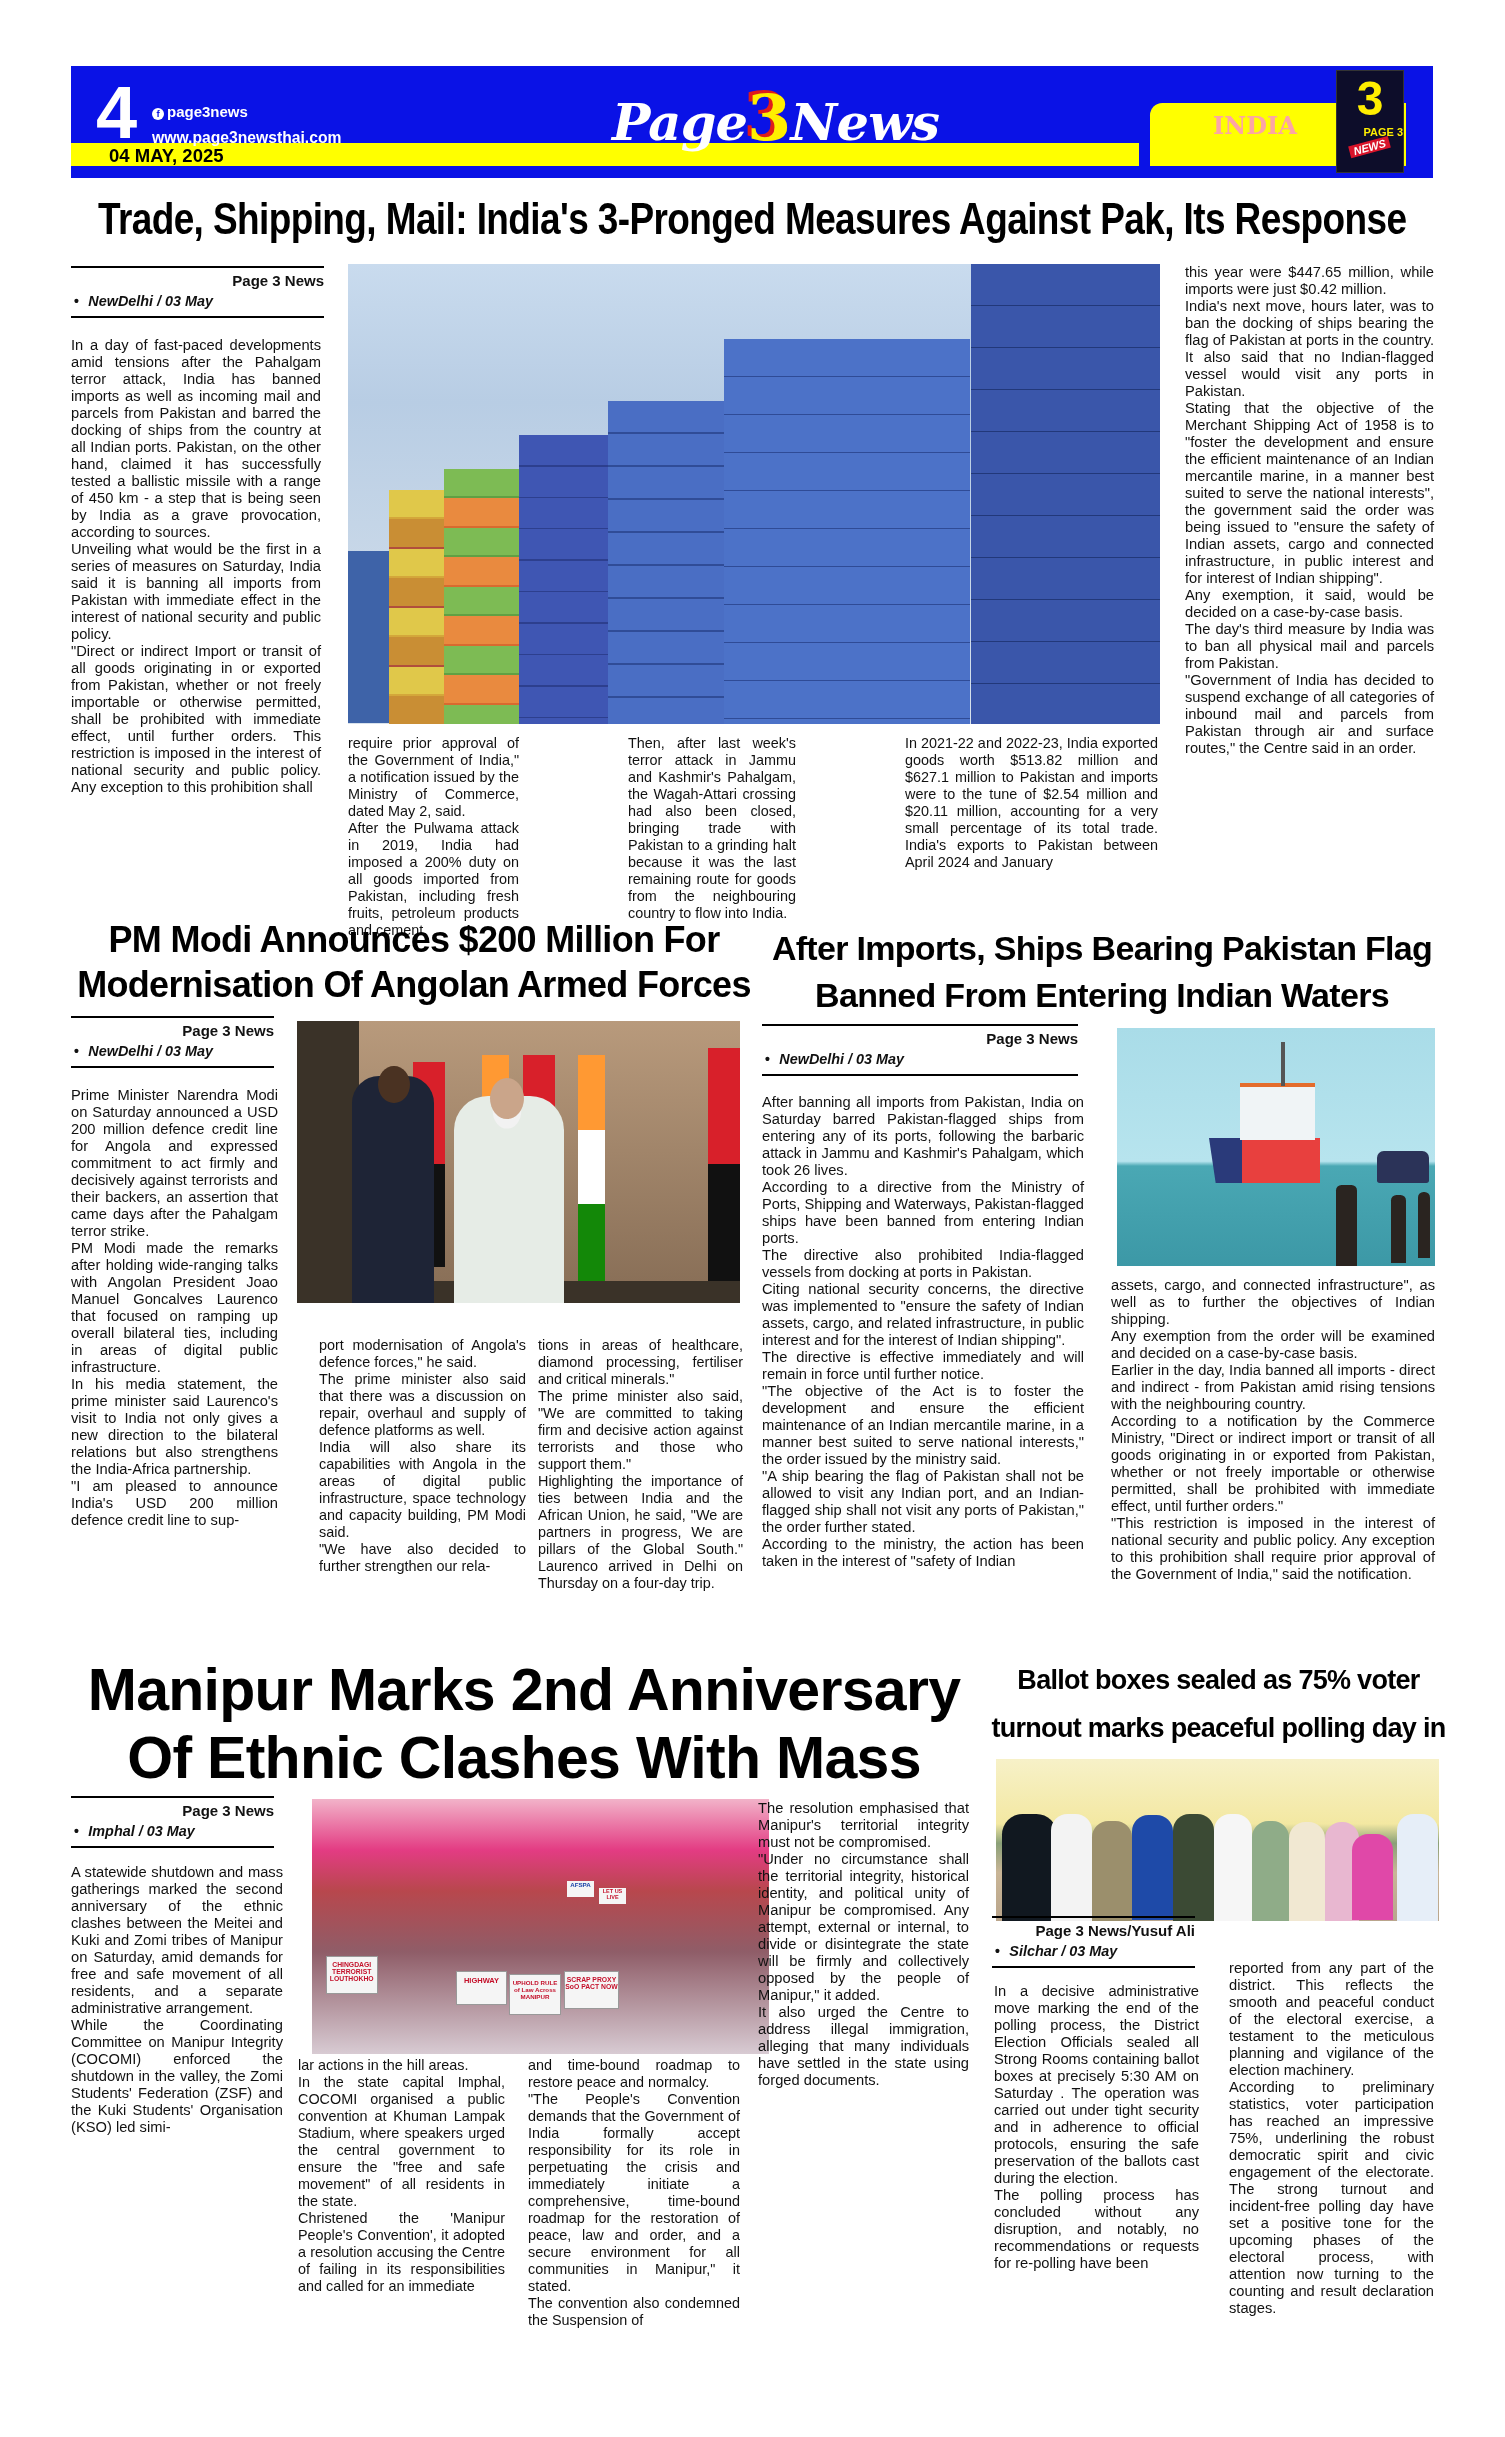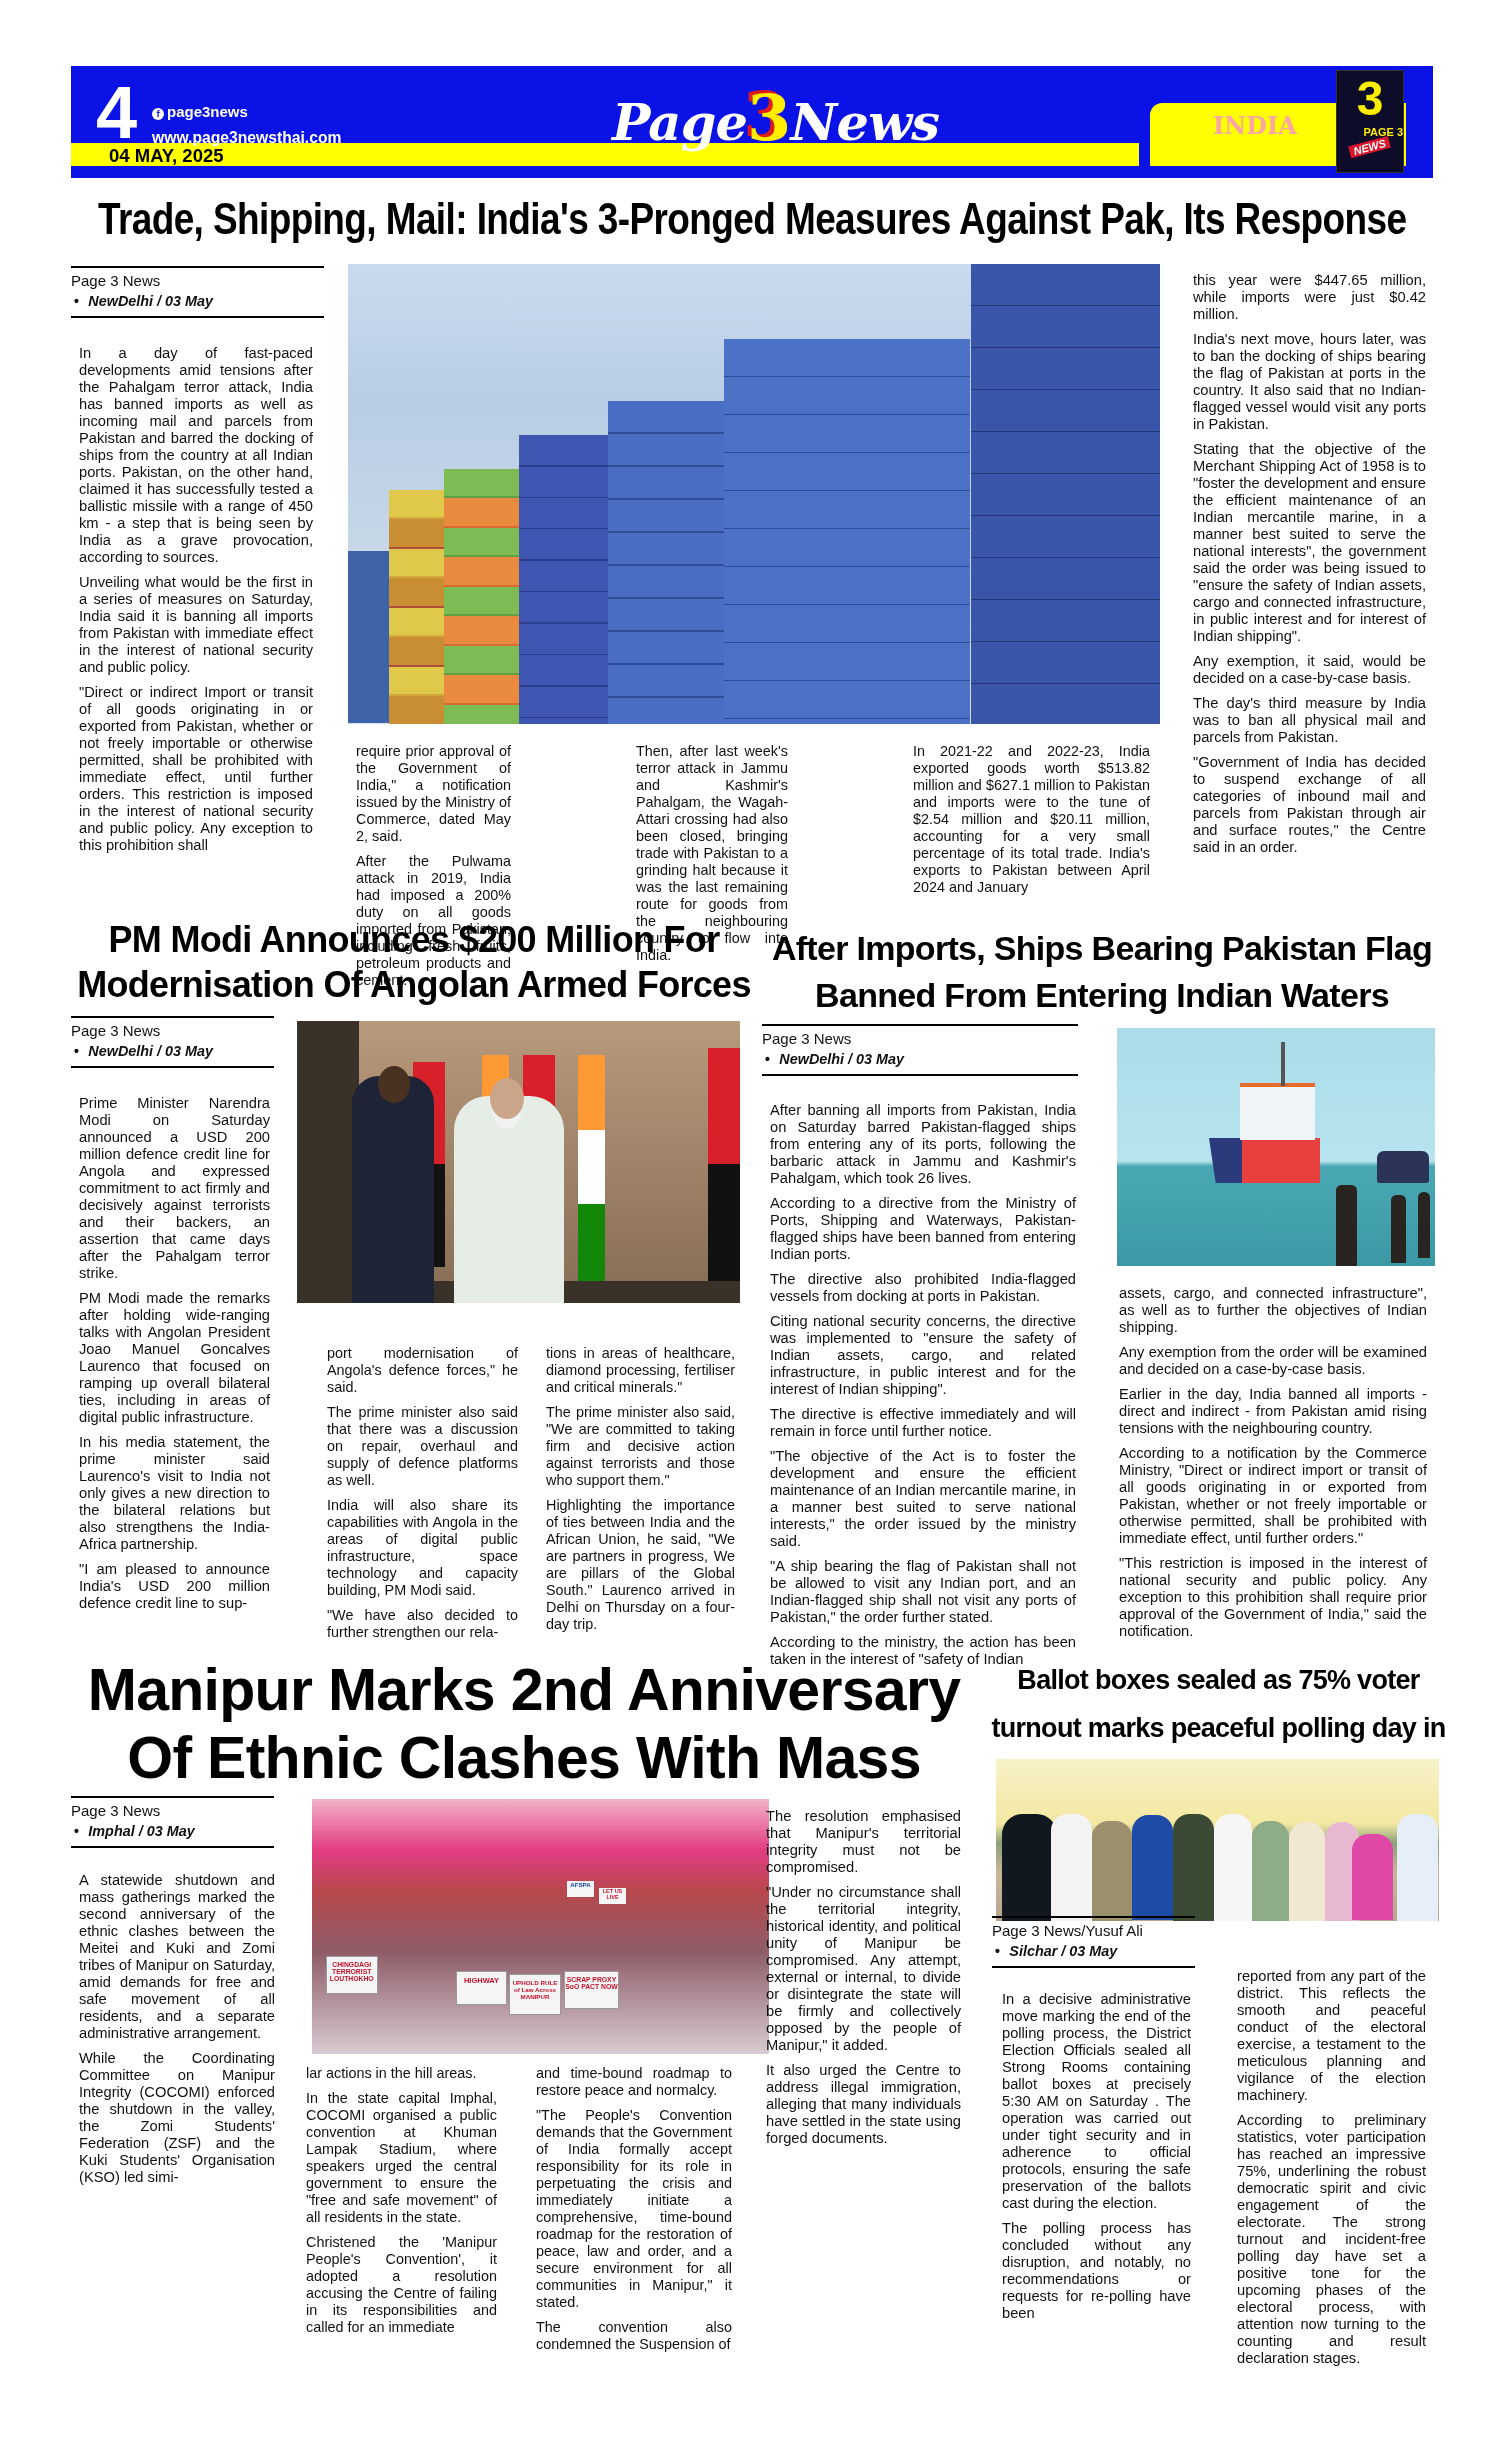--- a/index.html
+++ b/index.html
@@ -27,27 +27,27 @@
   
   .headline { font-family: "Liberation Sans", sans-serif; font-weight: bold; color: #000; text-align: center; letter-spacing: -0.7px; transform-origin: left top; }
   .h1 { left: 71px; top: 193px; width: 1362px; font-size: 44px; line-height: 52px; transform: scaleX(0.84); width: 1622px; }
   .h2 { left: 75px; top: 917px; width: 678px; font-size: 36px; line-height: 45px; }
   .h3 { left: 760px; top: 925px; width: 684px; font-size: 34px; line-height: 47px; }
   .h4 { left: 55px; top: 1656px; width: 938px; font-size: 59px; line-height: 68px; }
   .h5 { left: 986px; top: 1656px; width: 465px; font-size: 27px; line-height: 48px; }
 
   
   .byline { width: 253px; border-top: 2.1px solid #000; border-bottom: 2.1px solid #000; padding: 2.7px 0 4.1px; }
-  .byline .src { text-align: left; font-weight: normal; font-size: 15px; line-height: 20.5px; }
+  .byline .src { text-align: right; font-weight: bold; font-size: 15px; line-height: 20.5px; }
   .byline .loc { font-weight: bold; font-size: 14.4px; line-height: 20.5px; padding-left: 2.7px; font-style: italic; }
   .byline .loc::before { content: "\2022"; margin-right: 9.6px; }
 
   
   .col { font-size: 14.7px; line-height: 17px; text-align: justify; color: #111; hyphens: manual; }
-  .col p { margin: 8px; }
+  .col p { margin: 0; }
   .col.cond { font-size: 14.4px; transform-origin: left top; }
 
   
   .photo { overflow: hidden; }
   .containers { left: 348px; top: 264px; width: 812px; height: 460px; background: linear-gradient(180deg, #c9dbee 0%, #b8cde4 30%, #d8e2ec 100%); }
   .ctn { position: absolute; }
   .angola { left: 297px; top: 1021px; width: 443px; height: 282px; background: #3a3228; }
   .ship { left: 1117px; top: 1028px; width: 318px; height: 238px; background: linear-gradient(180deg, #a9dce8 0%, #b7e4ee 56%, #4aa8b4 58%, #3c98a6 100%); }
   .rally { left: 312px; top: 1799px; width: 457px; height: 255px; background: linear-gradient(180deg, #f2b3c9 0%, #e33c83 20%, #b8474d 36%, #8f5d68 60%, #d8cbd3 100%); }
   .ballot { left: 996px; top: 1759px; width: 443px; height: 162px; background: linear-gradient(180deg, #f7f1c8 0%, #f3e8a2 40%, #8aa078 52%, #c9b596 70%, #b9a58c 100%); }

